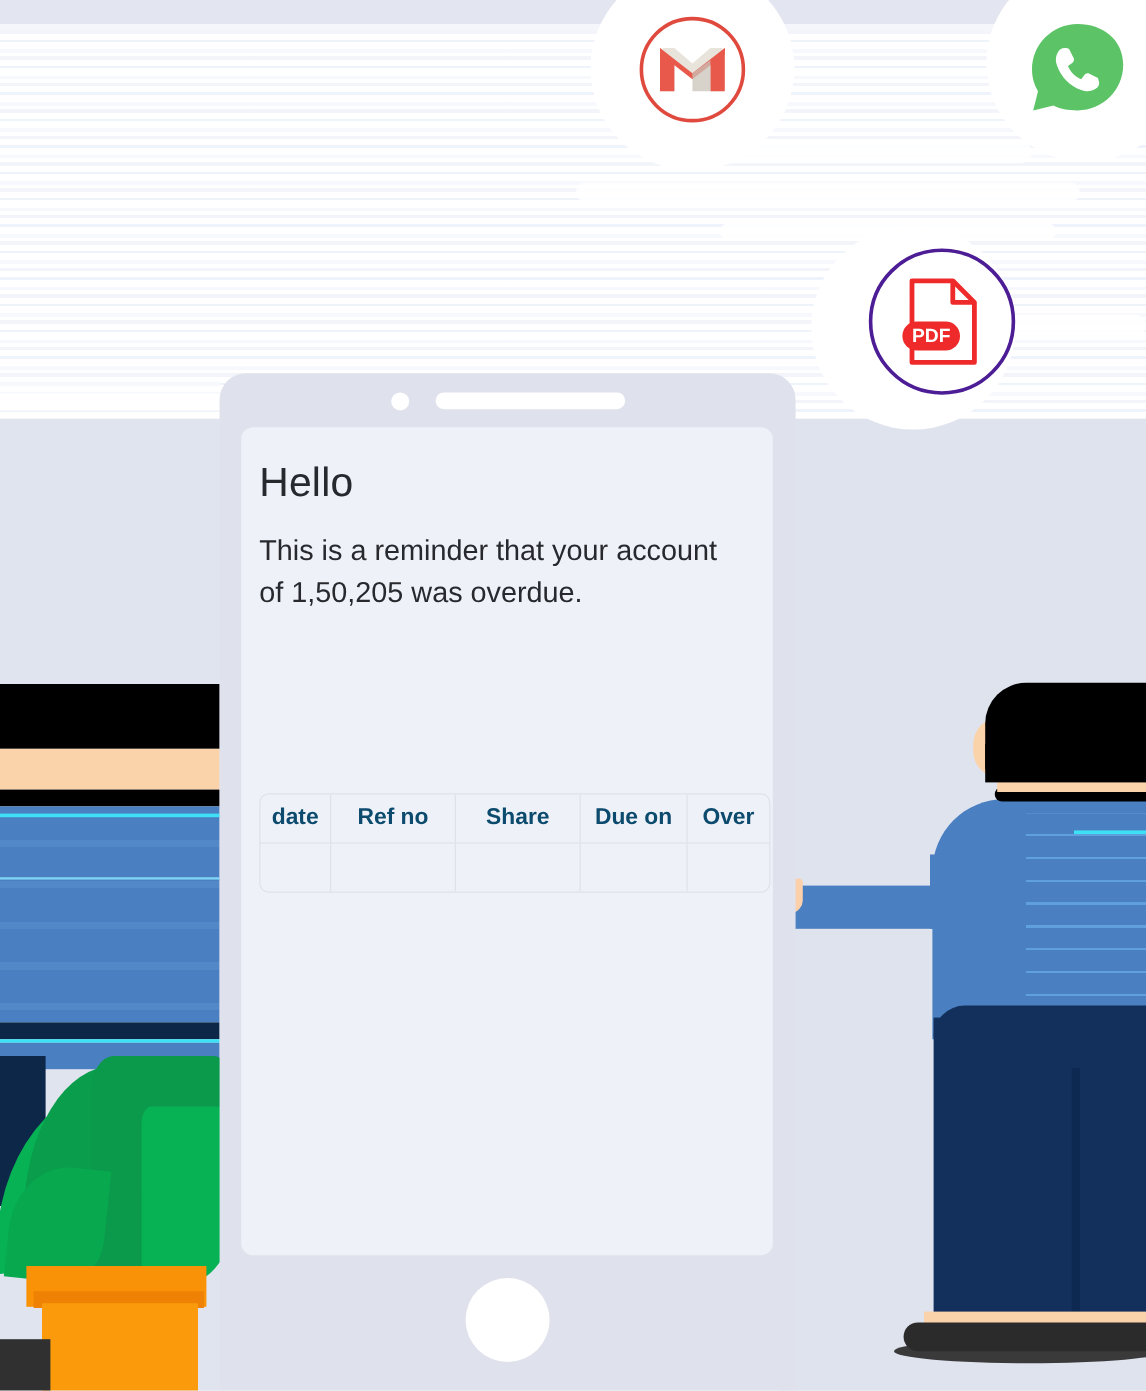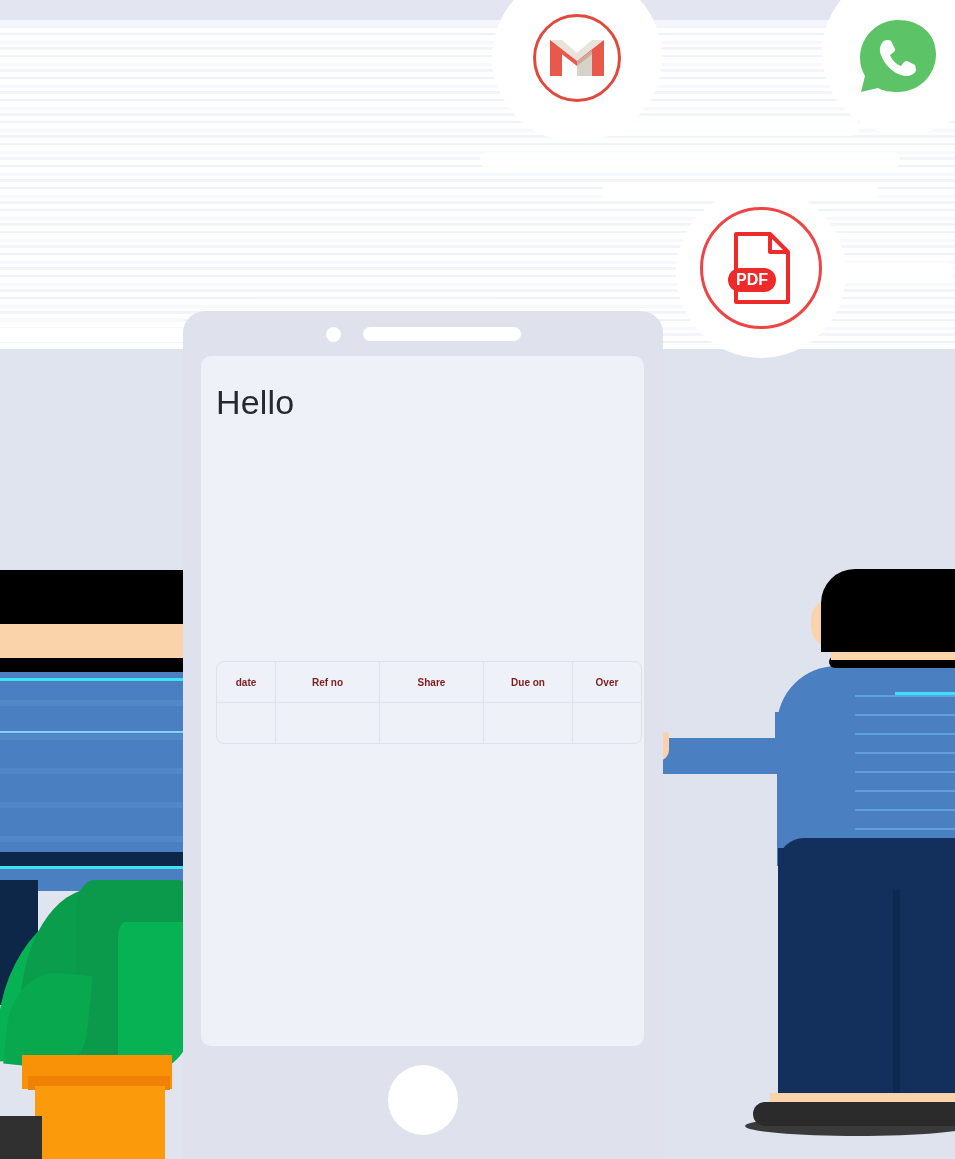--- a/index.html
+++ b/index.html
@@ -41,22 +41,22 @@
 
   .glow-streak{position:absolute;border-radius:40px;background:#ffffff;opacity:.85;}
 
   
   .icon-circle{position:absolute;border-radius:50%;background:#ffffff;
     display:flex;align-items:center;justify-content:center;}
   .gmail-circle{left:524px;top:5px;width:106px;height:106px;}
   .gmail-ring{width:82px;height:82px;border-radius:50%;border:3px solid #e04a3e;
     display:flex;align-items:center;justify-content:center;}
   .wa-circle{left:848px;top:8px;width:100px;height:100px;}
-  .pdf-circle{left:700px;top:207px;width:122px;height:122px;
-    border:3px solid #ef4444;box-sizing:border-box;}
+  .pdf-circle{left:724px;top:207px;width:122px;height:122px;
+    border:3px solid #4c1d95;box-sizing:border-box;}
 
   
   .tablet{position:absolute;left:183px;top:311px;width:480px;height:848px;
     background:#dfe2ec;border-radius:22px 22px 0 0;}
   .tablet-cam{position:absolute;left:326px;top:327px;width:15px;height:15px;
     border-radius:50%;background:#ffffff;}
   .tablet-speaker{position:absolute;left:363px;top:327px;width:158px;height:14px;
     border-radius:7px;background:#ffffff;}
   .tablet-home{position:absolute;left:388px;top:1065px;width:70px;height:70px;
     border-radius:50%;background:#ffffff;}
@@ -67,21 +67,21 @@
   .sc-pad{padding:28px 30px 0 15px;}
   .hello{font-size:34px;color:#26292e;font-weight:400;letter-spacing:.2px;
     margin:0 0 22px 0;line-height:1.1;}
   .reminder{font-size:24px;color:#27292e;line-height:1.45;margin:0;max-width:410px;font-weight:400;}
 
   
   .inv-table{position:absolute;left:216px;top:661px;border-collapse:separate;
     border-spacing:0;background:#eef1f7;border:1px solid #dfe2ea;
     border-radius:8px;table-layout:fixed;}
   .inv-table th,.inv-table td{border-right:1px solid #dfe2ea;
-    font-size:10px;color:#7f1d1d;font-weight:bold;text-align:center;
+    font-size:19px;color:#0c4a6e;font-weight:bold;text-align:center;
     padding:0;height:40px;vertical-align:middle;}
   .inv-table th{border-bottom:1px solid #dfe2ea;}
   .inv-table tr td:last-child,.inv-table tr th:last-child{border-right:none;}
   .col-date{width:58px;} .col-ref{width:103px;} .col-amt{width:103px;}
   .col-due{width:88px;} .col-over{width:68px;}
 
   .total-table{position:absolute;left:290px;top:783px;border-collapse:separate;
     border-spacing:0;background:#eef1f7;border:1px solid #dfe2ea;border-radius:8px;}
   .total-table td{font-size:15px;color:#22262b;font-weight:bold;text-align:center;
     height:50px;vertical-align:middle;padding:0;}
@@ -239,20 +239,21 @@
   </div>
 
   <div class="tablet"></div>
   <div class="tablet-cam"></div>
   <div class="tablet-speaker"></div>
   <div class="tablet-home"></div>
 
   <div class="screen">
     <div class="sc-pad">
       <h1 class="hello">Hello</h1>
+      <p class="reminder">This is a reminder that your account of 1,50,205 was overdue.</p>
     </div>
   </div>
 
   <table class="inv-table">
     <thead>
       <tr>
         <th class="col-date">date</th>
         <th class="col-ref">Ref no</th>
         <th class="col-amt">Share</th>
         <th class="col-due">Due on</th>

